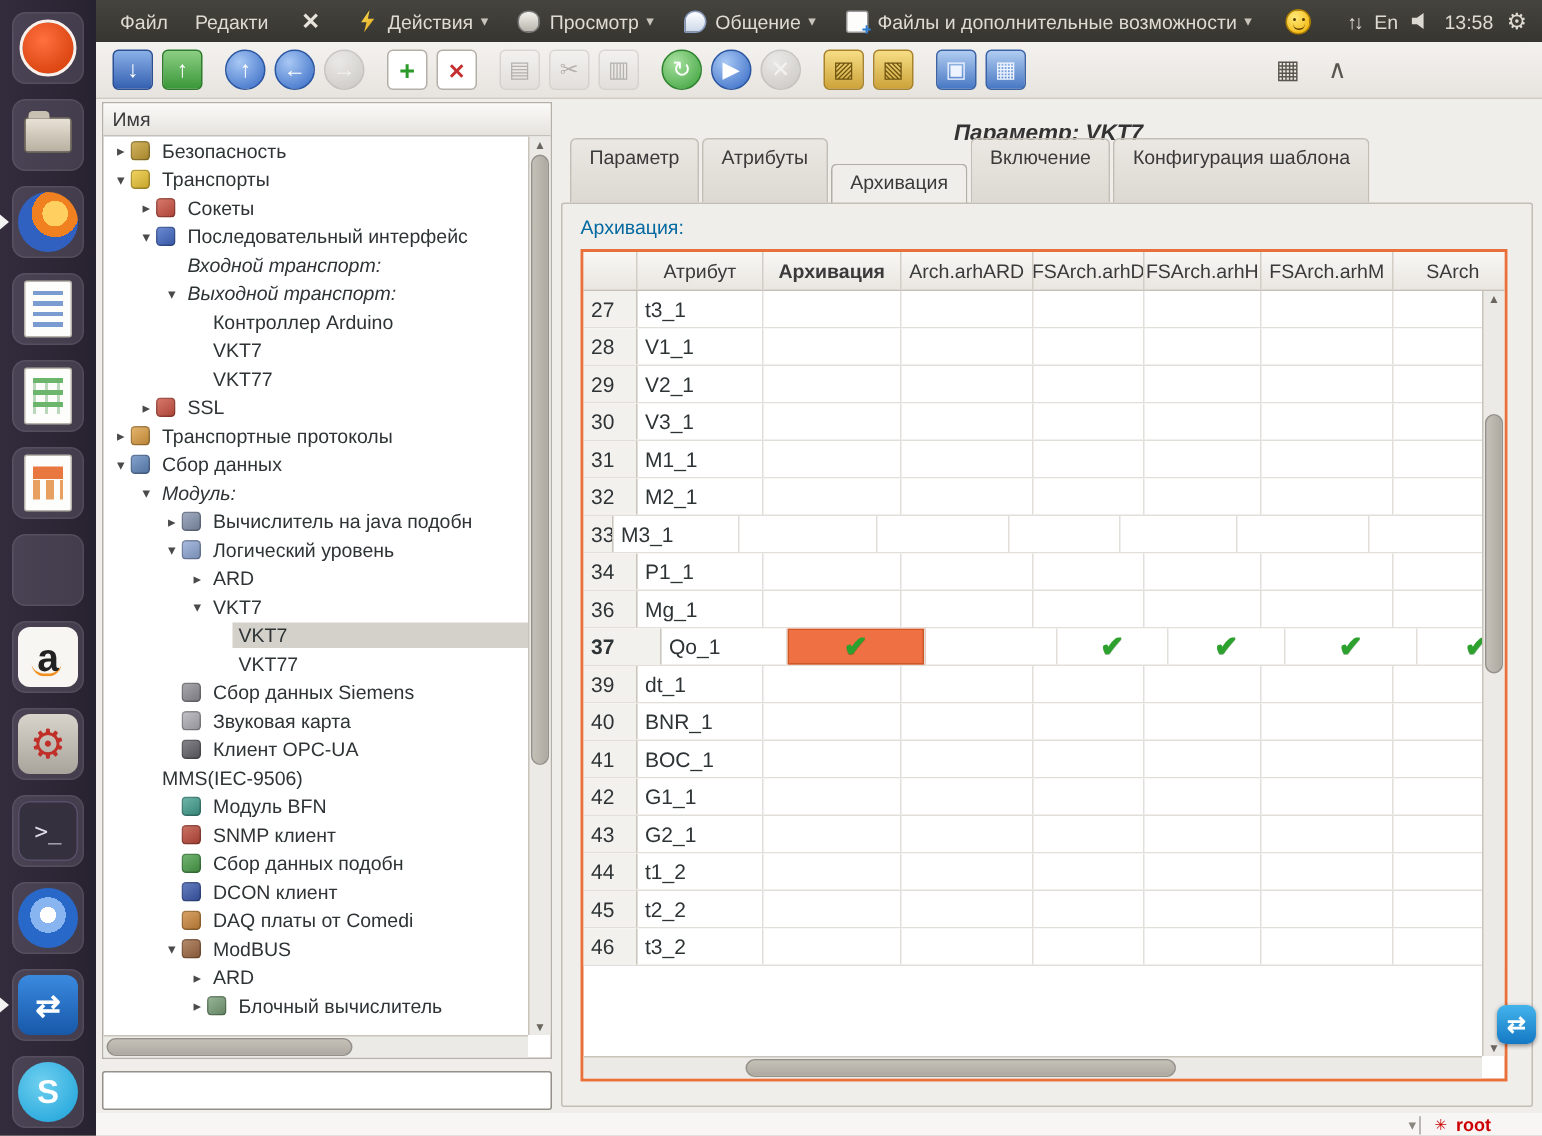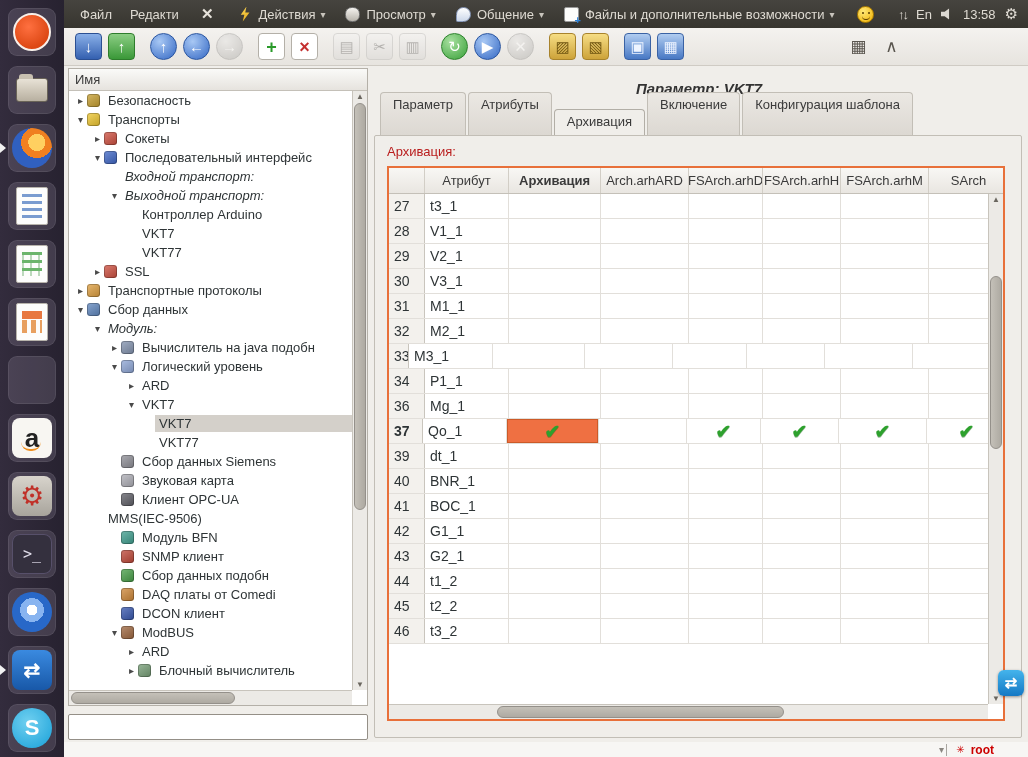--- a/index.html
+++ b/index.html
@@ -109,21 +109,21 @@
     background:#fff;border-radius:2px;font:13px "Liberation Sans",sans-serif;padding:0 6px}
 
   
   #content{position:absolute;left:310px;top:40px;width:650px;height:676px}
   #panel-title{text-align:center;font-size:15px;font-weight:bold;font-style:italic;color:#333;margin-top:12px}
   #tabs{position:absolute;left:6px;top:40px;right:0;height:27px;display:flex;align-items:flex-end}
   .tab{padding:4px 12px 23px;margin-right:2px;border:1px solid #c2beb6;border-bottom:none;
     background:linear-gradient(180deg,#ebe8e3,#dcd8d2);border-radius:4px 4px 0 0;color:#3a3a3a;cursor:default;white-space:nowrap}
   .tab.active{background:#f0eeea;padding-bottom:7px;position:relative;top:1px;border-color:#b2aea6}
   #page-frame{position:absolute;left:0;top:67px;right:2px;bottom:6px;border:1px solid #c2beb6;background:#f0eeea;border-radius:2px}
-  #section-label{position:absolute;left:12px;top:8px;color:#b91c1c}
+  #section-label{position:absolute;left:12px;top:8px;color:#0369a1}
   #tablewrap{position:absolute;left:12px;top:30px;right:16px;bottom:16px;border:2px solid #e8703a;background:#fff;overflow:hidden}
   #thead{display:flex;height:26px;background:linear-gradient(180deg,#f8f7f4,#e9e6e1);border-bottom:1px solid #c4c0b8}
   .hcell{border-right:1px solid #d2cec6;display:flex;align-items:center;justify-content:center;
     overflow:hidden;white-space:nowrap;color:#3a3a3a;flex-shrink:0}
   .hcell.hb{font-weight:bold}
   #tbody{position:absolute;left:0;top:26px;right:0;bottom:15px;overflow:hidden}
   .trow{display:flex;height:25px;border-bottom:1px solid #e2dfda;background:#fff}
   .cell{border-right:1px solid #e2dfda;display:flex;align-items:center;overflow:hidden;white-space:nowrap;flex-shrink:0}
   .cnum{background:#f3f1ed;justify-content:flex-start;padding-left:5px;color:#2e3436;font-size:14px;border-right:1px solid #c9c5bd}
   .cnum.b{font-weight:bold}
@@ -380,27 +380,27 @@
             <span class="tree-ico" style="background: linear-gradient(145deg, rgba(255, 255, 255, 0.25), rgba(0, 0, 0, 0.19)), rgb(192, 72, 56);"></span>
             <span class="tree-label">SNMP клиент</span>
           </div>
           <div class="tree-row" style="padding-left: 39px;">
             <span class="tree-arrow"></span>
             <span class="tree-ico" style="background: linear-gradient(145deg, rgba(255, 255, 255, 0.25), rgba(0, 0, 0, 0.19)), rgb(72, 160, 72);"></span>
             <span class="tree-label">Сбор данных подобн</span>
           </div>
           <div class="tree-row" style="padding-left: 39px;">
             <span class="tree-arrow"></span>
+            <span class="tree-ico" style="background: linear-gradient(145deg, rgba(255, 255, 255, 0.25), rgba(0, 0, 0, 0.19)), rgb(56, 88, 176);"></span>
+            <span class="tree-label">DCON клиент</span>
+          </div>
+          <div class="tree-row" style="padding-left: 39px;">
+            <span class="tree-arrow"></span>
             <span class="tree-ico" style="background: linear-gradient(145deg, rgba(255, 255, 255, 0.25), rgba(0, 0, 0, 0.19)), rgb(208, 136, 56);"></span>
             <span class="tree-label">DAQ платы от Comedi</span>
-          </div>
-          <div class="tree-row" style="padding-left: 39px;">
-            <span class="tree-arrow"></span>
-            <span class="tree-ico" style="background: linear-gradient(145deg, rgba(255, 255, 255, 0.25), rgba(0, 0, 0, 0.19)), rgb(56, 88, 176);"></span>
-            <span class="tree-label">DCON клиент</span>
           </div>
           <div class="tree-row" style="padding-left: 39px;">
             <span class="tree-arrow">▾</span>
             <span class="tree-ico" style="background: linear-gradient(145deg, rgba(255, 255, 255, 0.25), rgba(0, 0, 0, 0.19)), rgb(160, 104, 64);"></span>
             <span class="tree-label">ModBUS</span>
           </div>
           <div class="tree-row" style="padding-left: 56px;">
             <span class="tree-arrow">▸</span>
             <span class="tree-label">ARD</span>
           </div>
@@ -528,21 +528,21 @@
                 <div class="cell cnum" style="width: 36px;">36</div>
                 <div class="cell cattr" style="width: 84px;">Mg_1</div>
                 <div class="cell ccheck" style="width: 92px;"></div>
                 <div class="cell ccheck" style="width: 88px;"></div>
                 <div class="cell ccheck" style="width: 74px;"></div>
                 <div class="cell ccheck" style="width: 78px;"></div>
                 <div class="cell ccheck" style="width: 88px;"></div>
                 <div class="cell ccheck" style="width: 80px;"></div>
               </div>
               <div class="trow">
-                <div class="cell cnum b" style="width: 34px;">37</div>
+                <div class="cell cnum b" style="width: 52px;">37</div>
                 <div class="cell cattr" style="width: 84px;">Qo_1</div>
                 <div class="cell ccheck selcell" style="width: 92px;">
                   <span class="check">✔</span>
                 </div>
                 <div class="cell ccheck" style="width: 88px;"></div>
                 <div class="cell ccheck" style="width: 74px;">
                   <span class="check">✔</span>
                 </div>
                 <div class="cell ccheck" style="width: 78px;">
                   <span class="check">✔</span>

